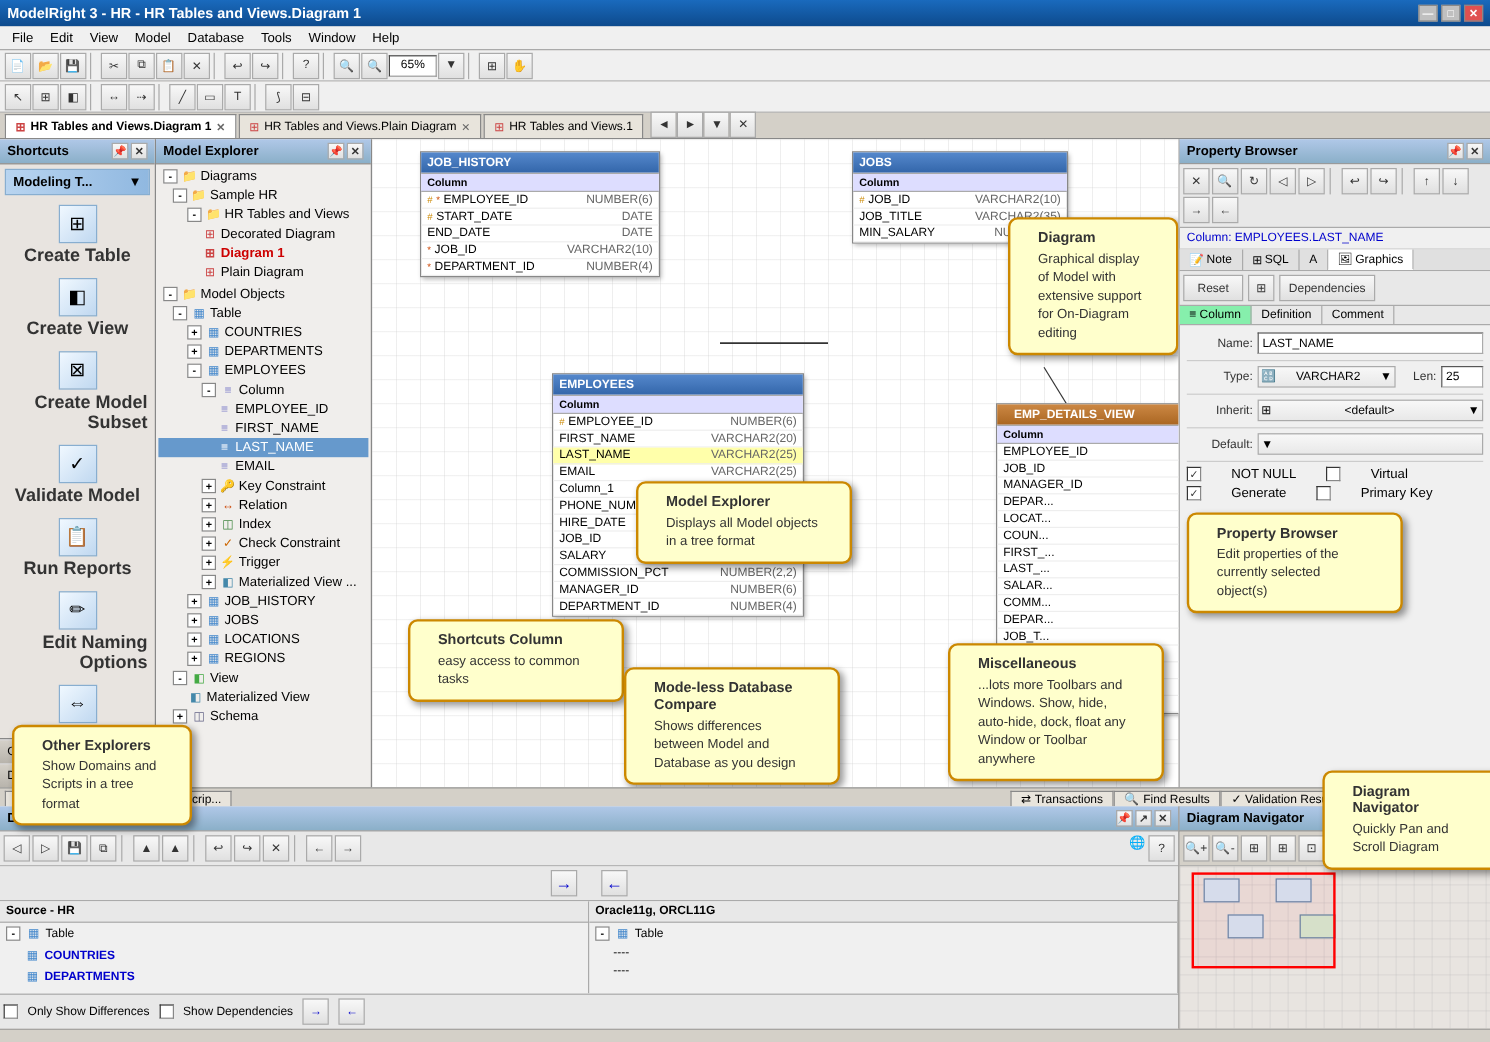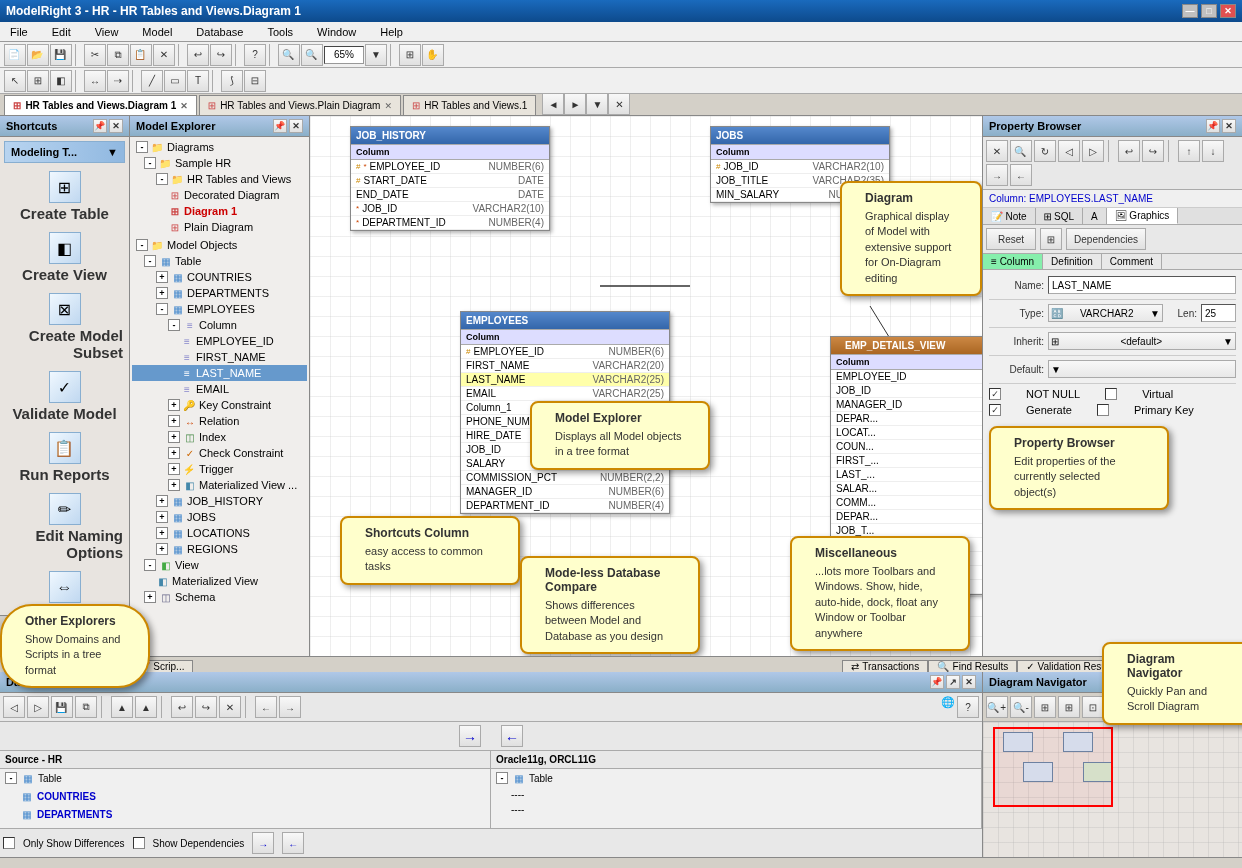--- a/index.html
+++ b/index.html
@@ -29,21 +29,21 @@
     .title-btn.close { background: #e05050; color: white; }
     
     
     .menu-bar {
       background: #f0f0f0;
       border-bottom: 1px solid #999;
       height: 20px;
       display: flex;
       align-items: center;
       padding: 0 4px;
-      gap: 12px;
+      gap: 2px;
     }
     .menu-item {
       padding: 2px 6px;
       font-size: 11px;
       cursor: pointer;
       color: #000;
     }
     
     
     .toolbar-row {
@@ -1231,21 +1231,21 @@
     </div>
     <div class="compare-footer">
       <div class="checkbox"></div>
       <span>Only Show Differences</span>
       <div class="checkbox"></div>
       <span>Show Dependencies</span>
       <div class="tb-btn" style="color:#0000cc;">→</div>
       <div class="tb-btn" style="color:#0000cc;">←</div>
     </div>
 
-    <div class="callout" style="position:absolute;bottom:180px;left:0;max-width:150px;z-index:200;border-radius:32px;">
+    <div class="callout" style="position:absolute;bottom:180px;left:10px;max-width:150px;z-index:200;">
       <h4>Other Explorers</h4>
       <p>Show Domains and Scripts in a tree format</p>
     </div>
   </div>
 
   <div class="navigator-panel">
     <div class="nav-header">
       <span>Diagram Navigator</span>
       <div style="display:flex;gap:2px;">
         <div class="tb-btn" style="width:14px;height:14px;font-size:9px;">📌</div>

